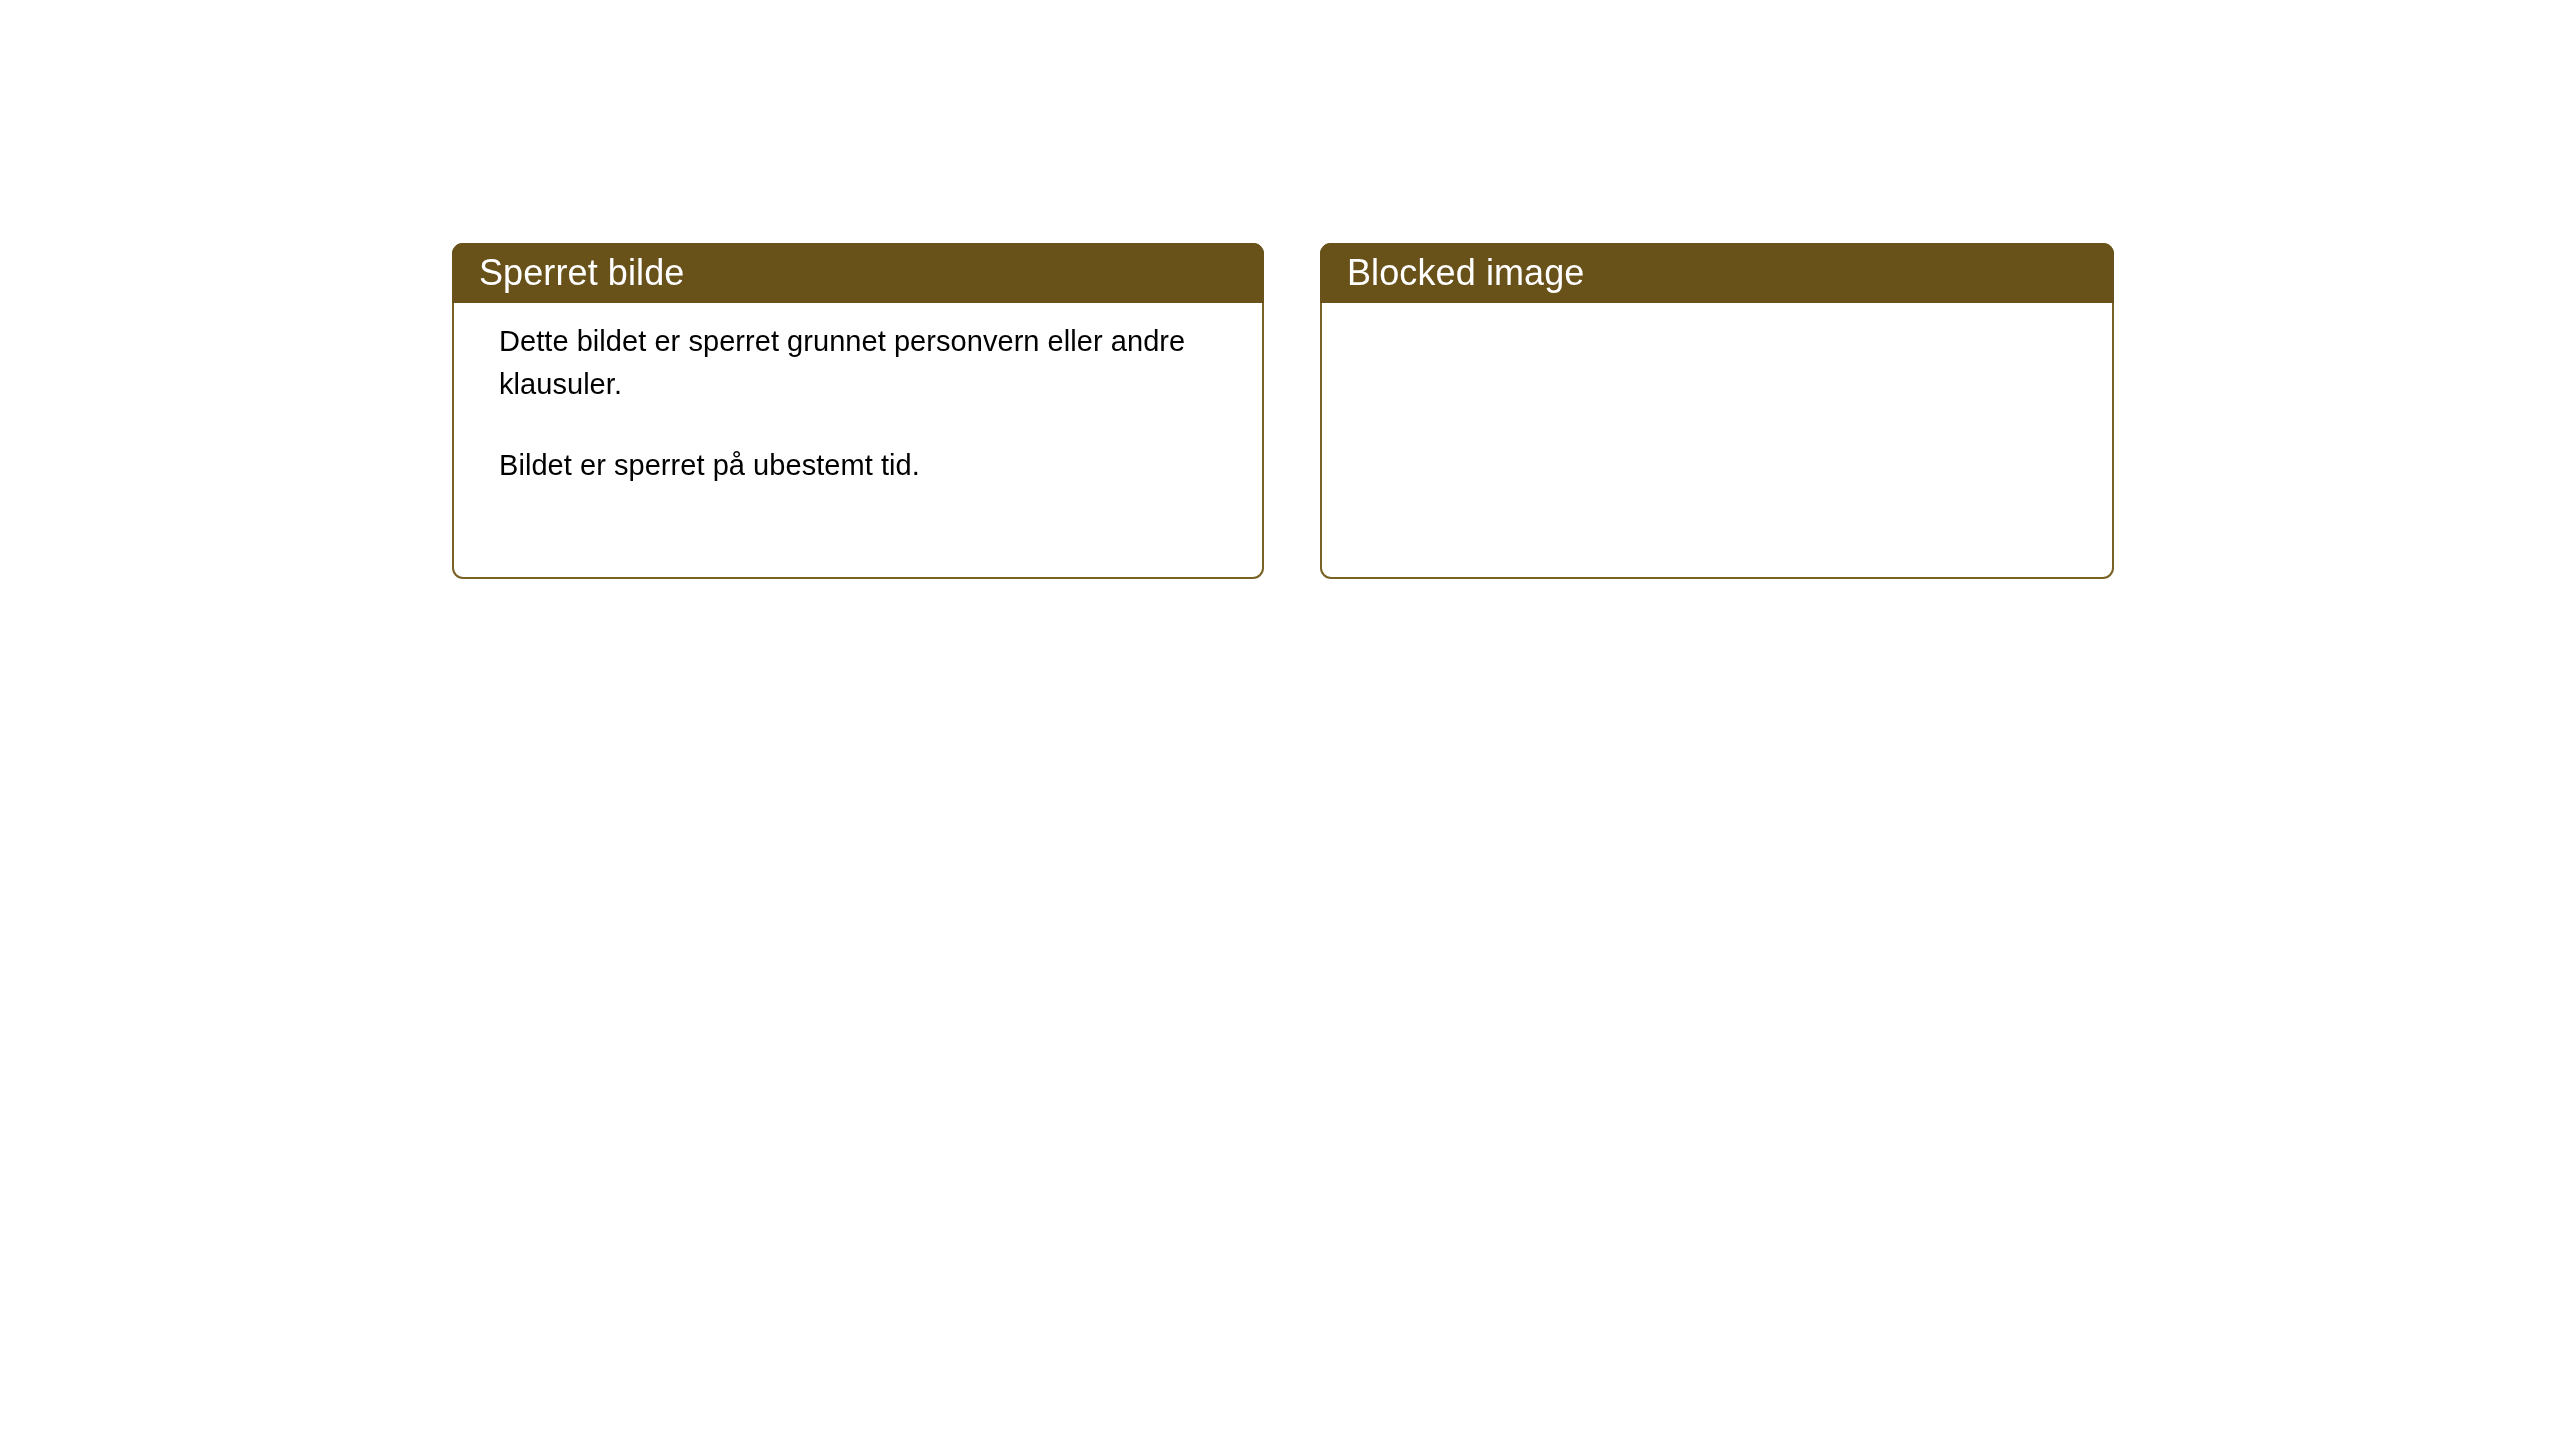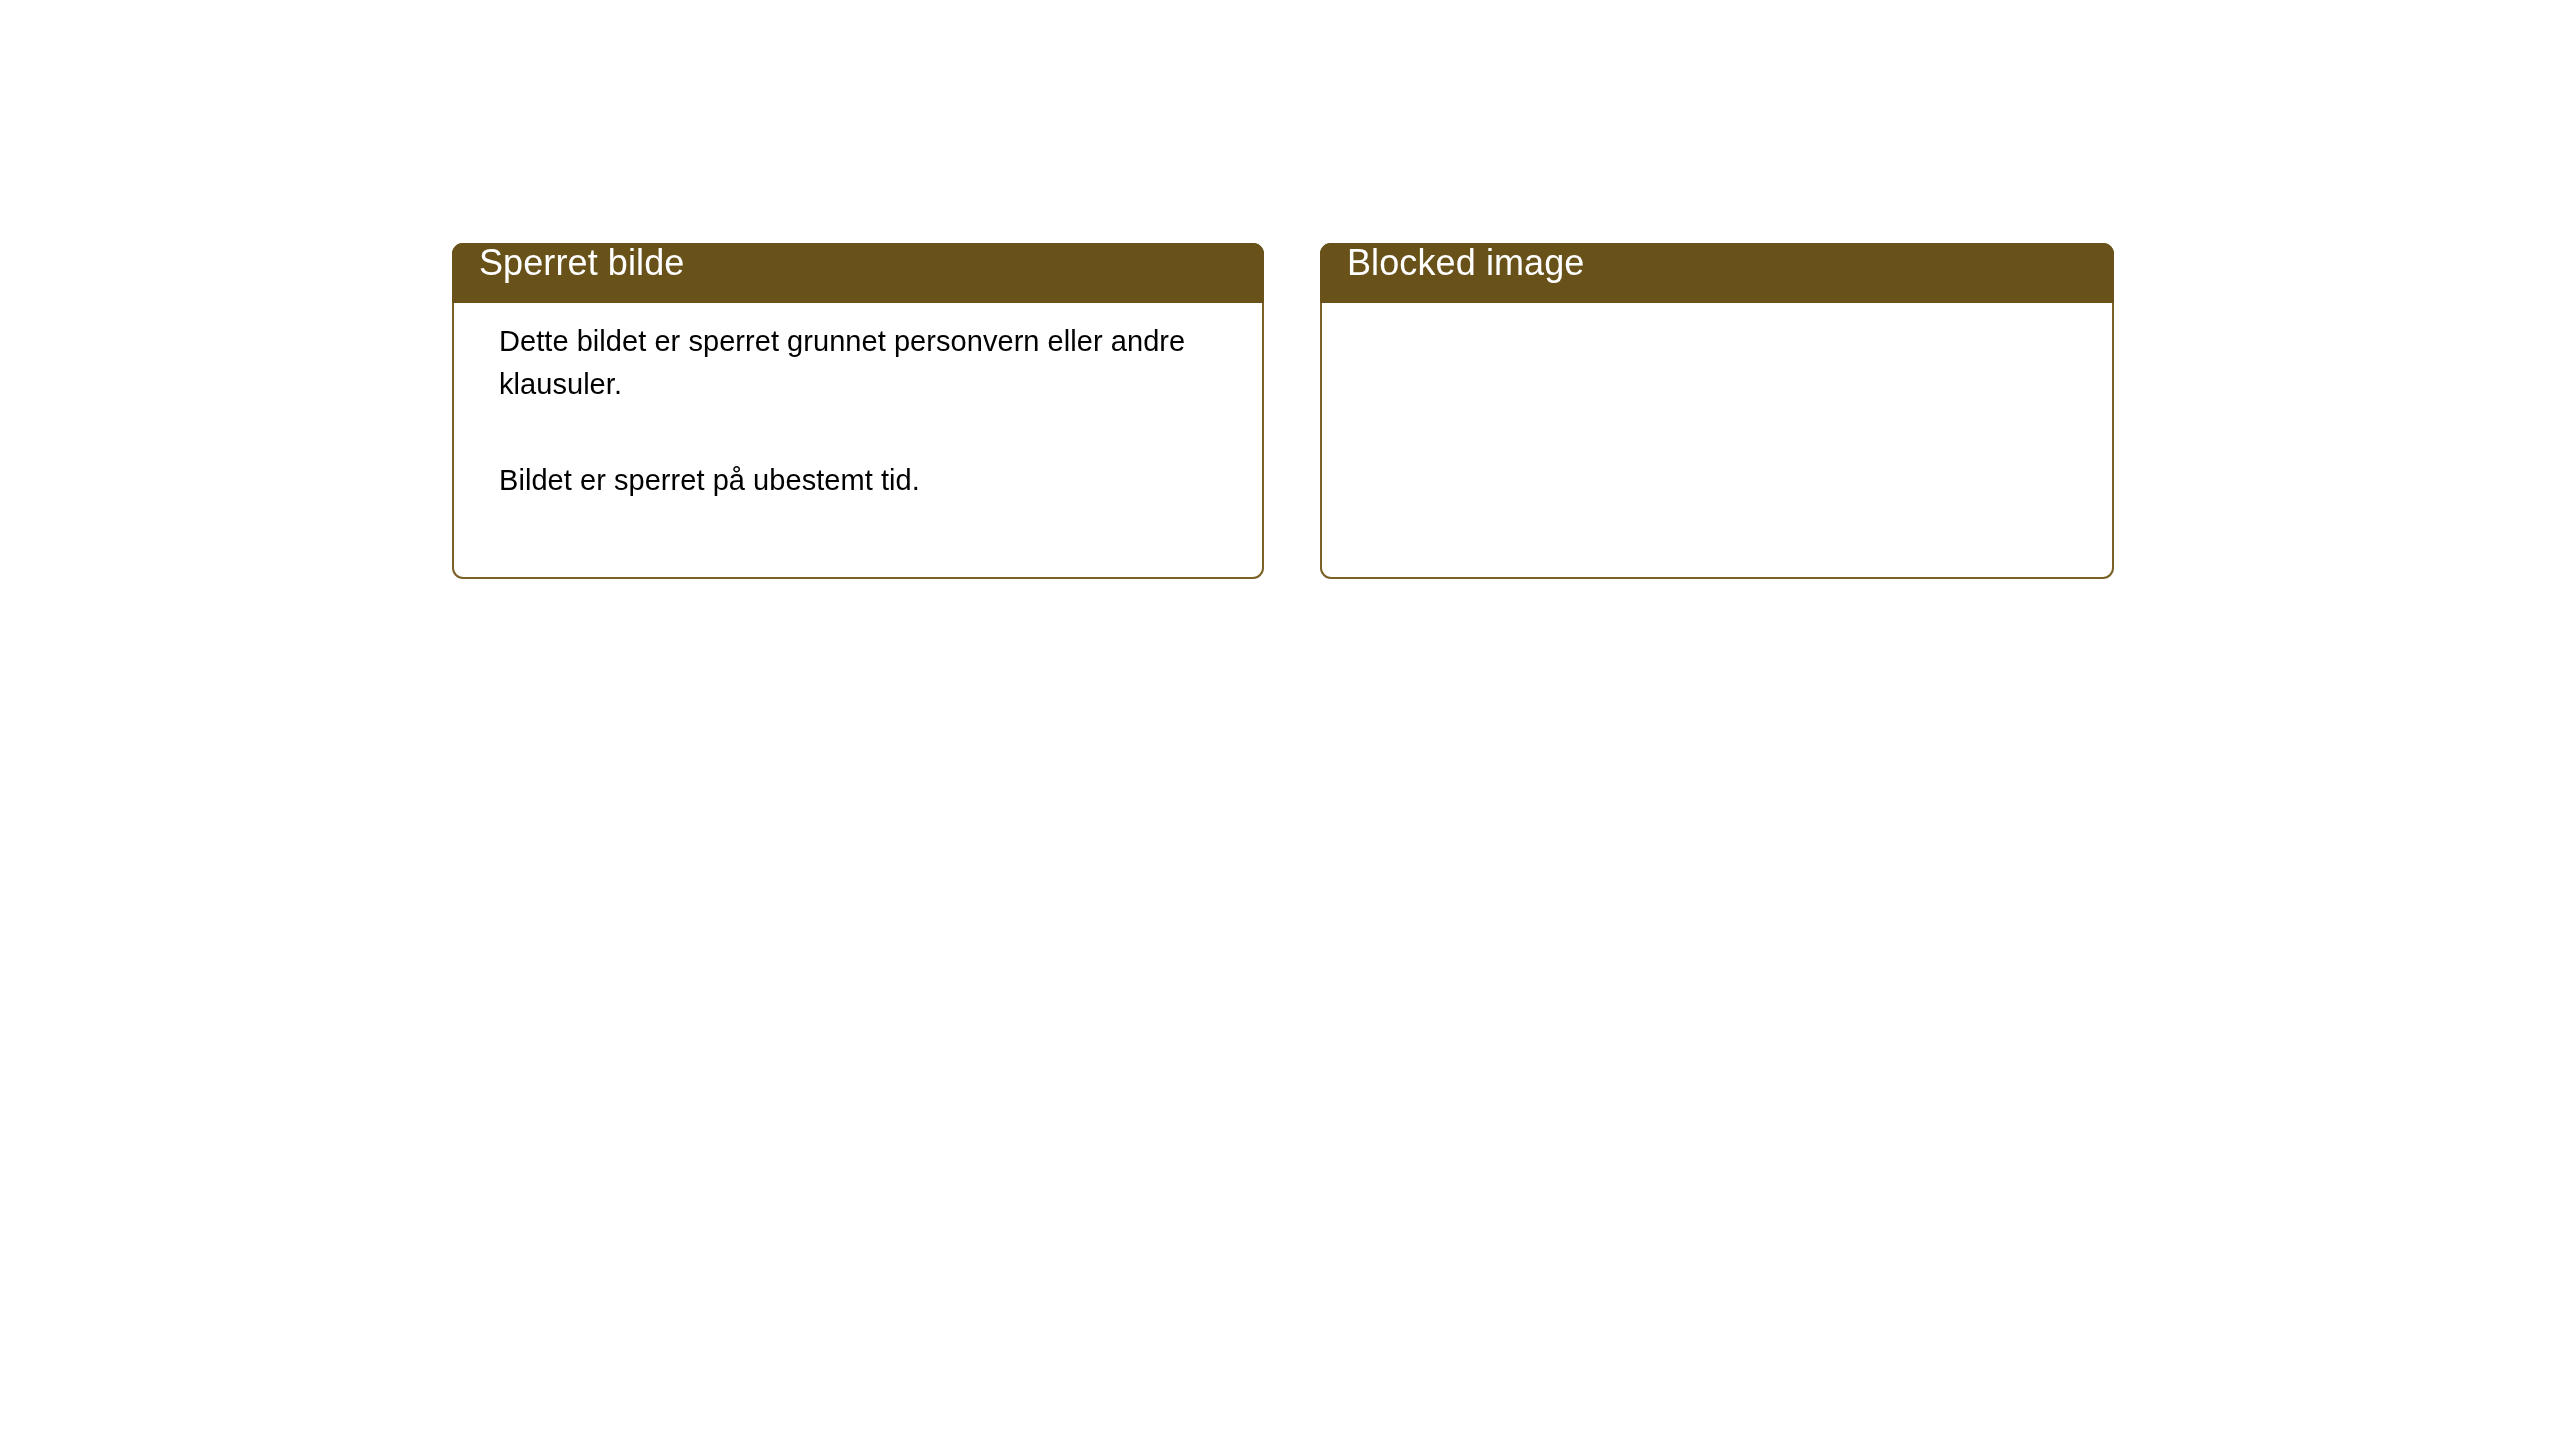--- a/index.html
+++ b/index.html
@@ -35,21 +35,21 @@
   .notice-header {
     position: absolute;
     left: -2px;
     top: -2px;
     right: -2px;
     height: 60px;
     box-sizing: border-box;
     background: #68521a;
     border-radius: 11px 11px 0 0;
     display: flex;
-    align-items: flex-start;
+    align-items: center;
     padding: 0 0 0 27px;
   }
 
   .notice-header-title {
     color: #ffffff;
     font-size: 36px;
     line-height: 40px;
     font-weight: 400;
     letter-spacing: 0.1px;
     white-space: nowrap;
@@ -68,21 +68,21 @@
   .notice-paragraph {
     margin: 0;
     color: #000000;
     font-size: 29px;
     line-height: 43px;
     font-weight: 400;
     letter-spacing: 0.05px;
   }
 
   .notice-paragraph + .notice-paragraph {
-    margin-top: 53px;
+    margin-top: 38px;
   }
 
   
   #panel-no {
     left: 452px;
     top: 243px;
     width: 812px;
     height: 336px;
   }
 

